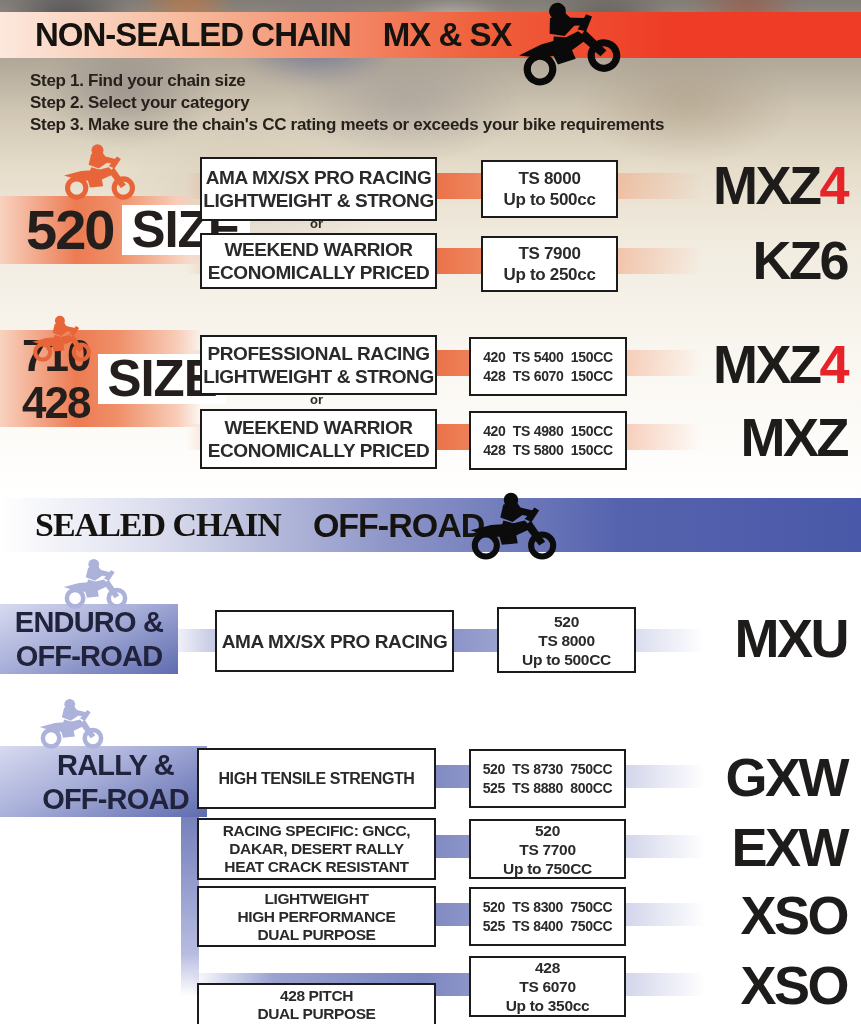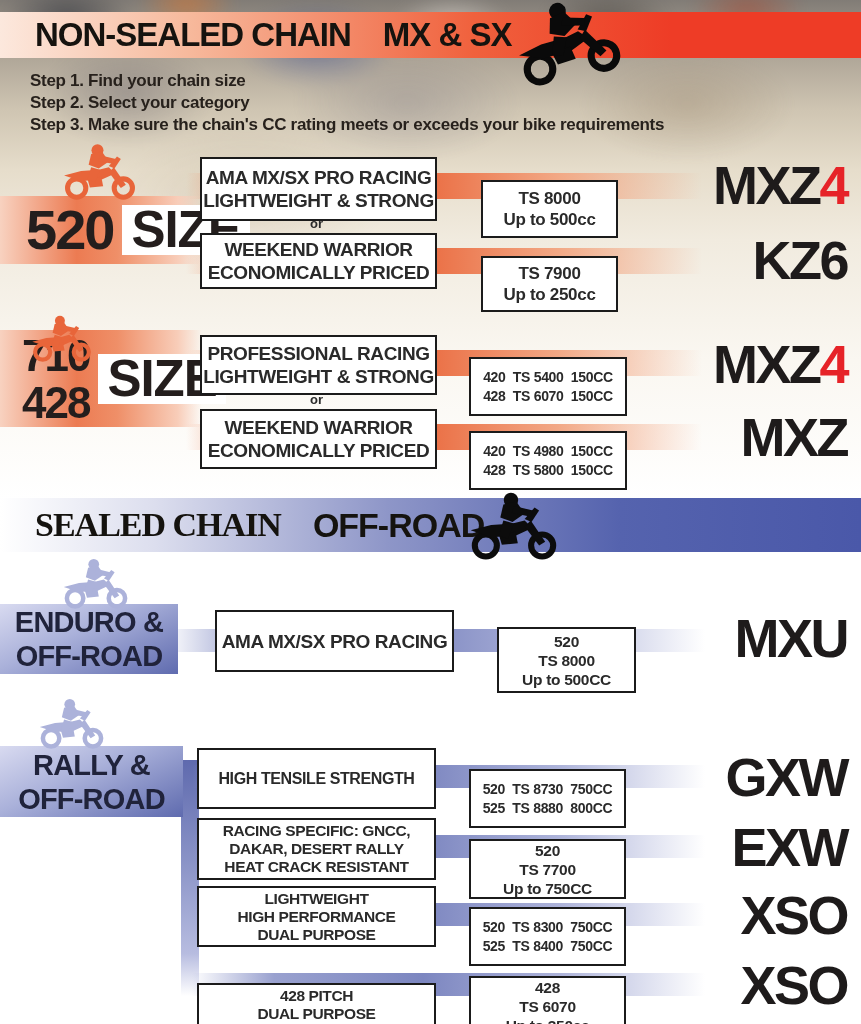--- a/index.html
+++ b/index.html
@@ -52,21 +52,21 @@
   .size-word{background:#fff;font-size:51px;font-weight:bold;color:#241e1d;letter-spacing:-1px;
              line-height:50px;padding:0 9px;margin-left:9px;}
 
   
   .dbox,.sbox{position:absolute;background:#fff;border:2.5px solid #1b1b1b;z-index:2;
     display:flex;flex-direction:column;align-items:center;justify-content:center;
     text-align:center;color:#2a2a2a;font-weight:bold;}
   .dbox{font-size:19px;line-height:23px;letter-spacing:-0.4px;}
   .dbox.small{font-size:16px;line-height:20px;}
   .dbox.small3{font-size:15.5px;line-height:18px;}
-  .sbox{font-size:17px;line-height:21px;letter-spacing:-0.3px;margin-top:20px;}
+  .sbox{font-size:17px;line-height:21px;letter-spacing:-0.3px;}
   .sbox.pre{font-size:14px;line-height:19px;white-space:pre;letter-spacing:-0.3px;}
   .sbox.three{font-size:15.5px;line-height:19px;}
   .orlbl{position:absolute;z-index:3;text-align:center;font-weight:bold;font-size:13px;color:#2a2a2a;}
 
   
   .model{position:absolute;right:14px;z-index:3;font-size:54px;line-height:54px;font-weight:bold;
          color:#1e1b1b;letter-spacing:-2.5px;white-space:nowrap;}
   .model .red{color:#e62328;}
 
   
@@ -227,21 +227,21 @@
     <span>Up to 500CC</span>
   </div>
   <div class="model" style="top:611px;">
     <span>MXU</span>
   </div>
 
   <svg class="bike-icon" style="left:34px;top:697px;width:76px;height:52px;color:#acb2da;">
       <use href="#bike"></use>
     </svg>
 
-  <div class="bblock" style="left:0;top:746px;width:183px;height:71px;">
+  <div class="bblock" style="left:0;top:746px;width:183px;height:71px;padding-left:24px;">
     <span>RALLY &amp;</span>
     <span>OFF-ROAD</span>
   </div>
   <div class="vbar"></div>
 
   <div class="strip b" style="left:192px;top:765px;width:513px;"></div>
   <div class="strip b" style="left:192px;top:835px;width:513px;"></div>
   <div class="strip b" style="left:192px;top:903px;width:513px;"></div>
   <div class="strip b" style="left:192px;top:973px;width:513px;"></div>
 

